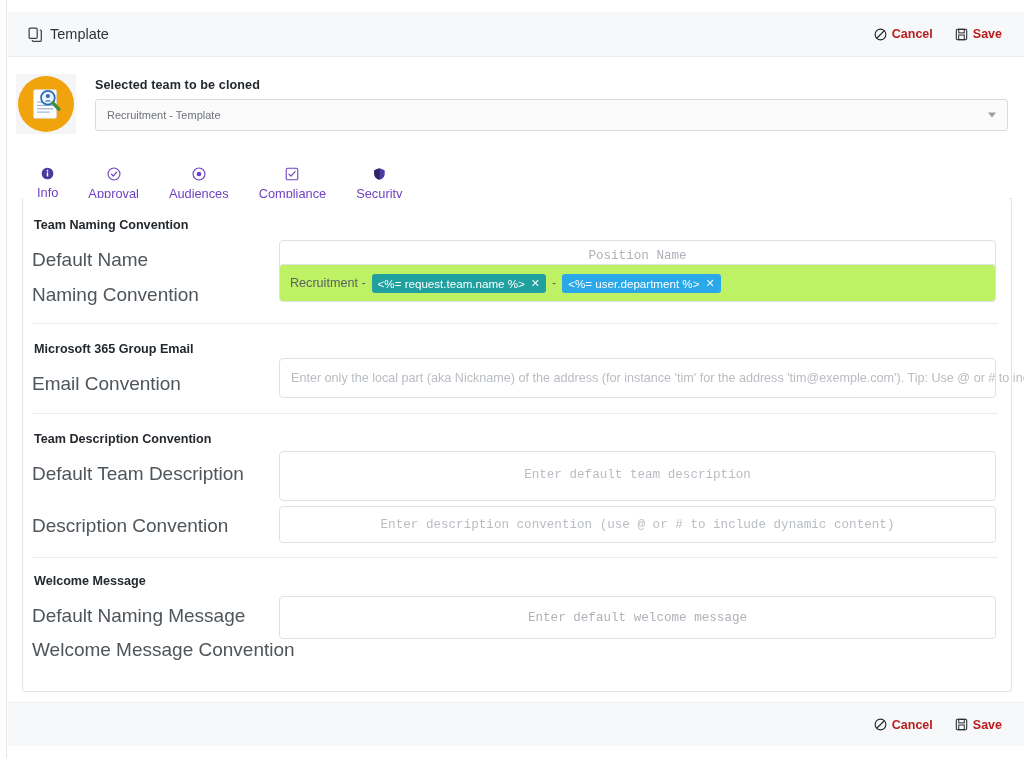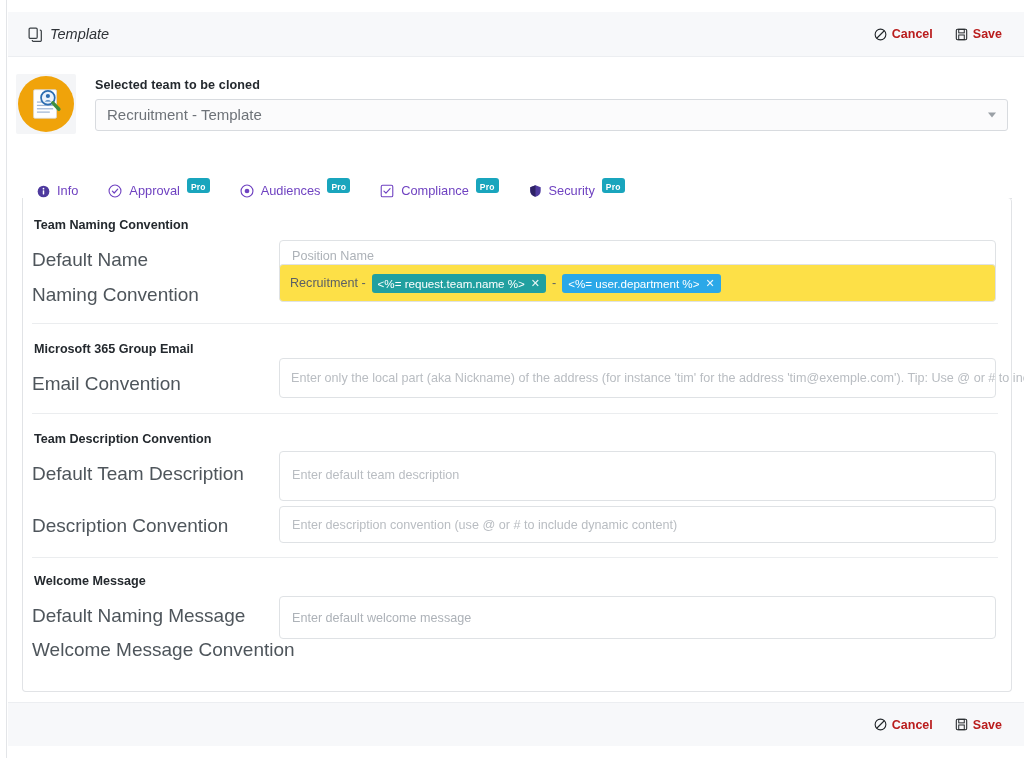--- a/index.html
+++ b/index.html
@@ -28,21 +28,21 @@
   .header {
     position: absolute; left: 8px; top: 12px;
     width: 1016px; height: 45px;
     background: #f7f8fa;
     border-bottom: 1px solid #eceef1;
     display: flex; align-items: center;
   }
   .header-title {
     display: flex; align-items: center; gap: 7px;
     margin-left: 20px;
-    font-size: 14.5px; color: #2f3338; font-style: italic;
+    font-size: 14.5px; color: #2f3338;
   }
   .header-actions {
     margin-left: auto; margin-right: 22px;
     display: flex; align-items: center; gap: 22px;
   }
   .act-btn {
     display: flex; align-items: center; gap: 5px;
     font-size: 12.5px; font-weight: bold; color: #b91c1c;
     cursor: pointer; background: none; border: none; padding: 0;
     font-family: "Liberation Sans", sans-serif;
@@ -74,49 +74,50 @@
     margin-bottom: 7px; letter-spacing: .1px;
   }
   .select-box {
     position: relative;
     height: 32px;
     background: #fbfbfc;
     border: 1px solid #d8dbdf;
     border-radius: 3px;
     display: flex; align-items: center;
     padding: 0 22px 0 11px;
-    font-size: 15px; color: #6d7278;
+    font-size: 11px; color: #6d7278;
     cursor: pointer;
   }
   .caret {
     position: absolute; right: 11px; top: 50%;
     transform: translateY(-50%);
     width: 0; height: 0;
     border-left: 4.5px solid transparent;
     border-right: 4.5px solid transparent;
     border-top: 5px solid #9aa0a6;
   }
 
   
   .tabs {
     position: absolute; left: 22px; top: 166px;
     width: 990px; height: 33px;
     display: flex; align-items: flex-end;
     border-bottom: 1px solid #e1e3e6;
   }
   .tab {
-    display: flex; align-items: flex-end; gap: 7px;
+    display: flex; align-items: center; gap: 7px;
     height: 32px; padding: 0 14px;
     font-size: 12.8px; color: #6f42c1;
     cursor: pointer;
     border: 1px solid transparent;
     border-bottom: none;
     position: relative;
     background: transparent;
     white-space: nowrap;
+    flex-direction: column;
   }
   .tab.active {
     background: #ffffff;
     border-color: #e1e3e6;
     border-top-left-radius: 4px; border-top-right-radius: 4px;
     color: #495057;
     margin-bottom: -1px;
     height: 33px;
   }
   .tab .lbl { line-height: 1; }
@@ -151,23 +152,24 @@
     position: absolute; left: 9px; width: 966px;
     height: 1px; background: #ebedef;
   }
   .inp {
     position: absolute;
     background: #ffffff;
     border: 1px solid #dfe2e5;
     border-radius: 4px;
     font-size: 12.6px;
     color: #6c757d;
-    font-family: Liberation Sans, sans-serif;
+    font-family: Liberation Mono, monospace;
     padding: 0 12px;
     outline: none;
+    text-align: center;
   }
   .inp::placeholder { color: #adb2b8; }
   .inp-big::placeholder { color: #b9bdc2; }
   textarea.inp {
     padding: 15px 12px; resize: none; line-height: 1.35;
   }
   
   .email-wrap {
     position: absolute; left: 256px; top: 160px;
     width: 717px; height: 40px;
@@ -183,21 +185,21 @@
     white-space: nowrap;
     font-size: 12.6px; color: #b9bdc2;
     pointer-events: none;
   }
 
   
   .token-field {
     position: absolute; left: 256px; top: 66px;
     width: 717px; height: 38px;
     border: 1px solid #dfe2e5; border-radius: 4px;
-    background: #fde047;
+    background: #bef264;
     display: flex; align-items: center;
     padding: 0 10px; gap: 6px;
   }
   .token-text { font-size: 12.6px; color: #5b6065; }
   .token {
     display: inline-flex; align-items: center; gap: 6px;
     height: 19px; padding: 0 6px;
     border-radius: 3px;
     font-size: 11.6px; color: #ffffff;
     white-space: nowrap;

